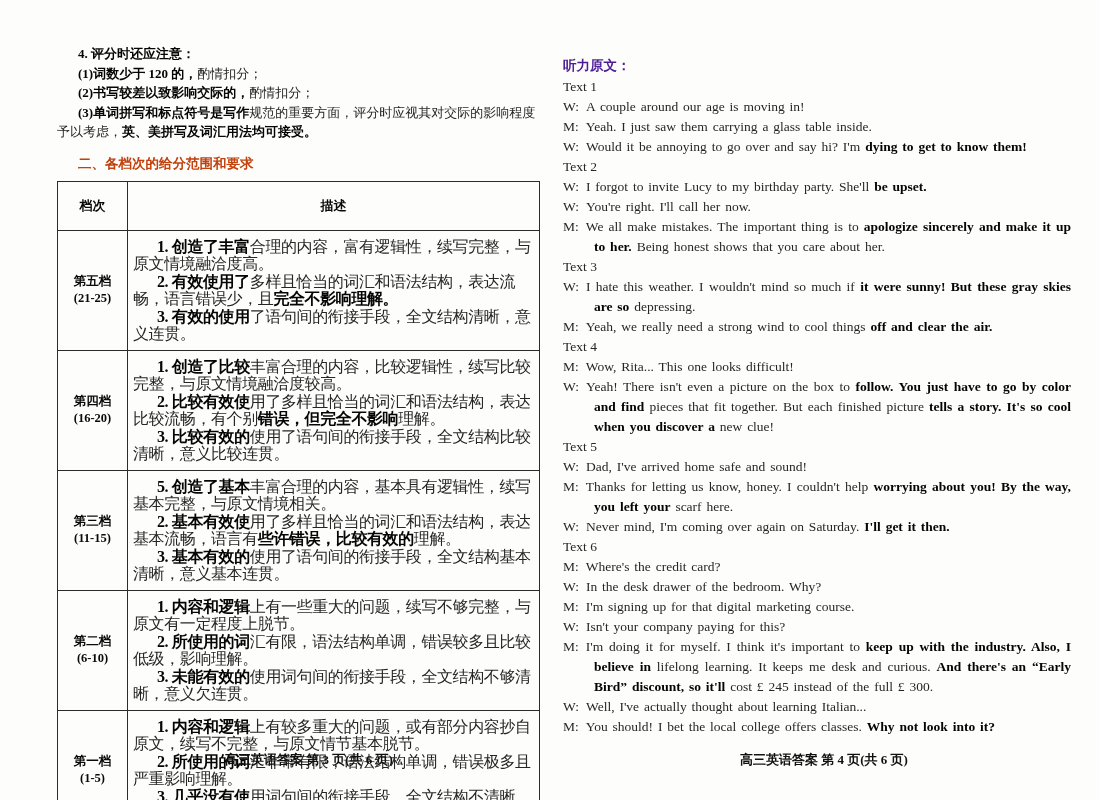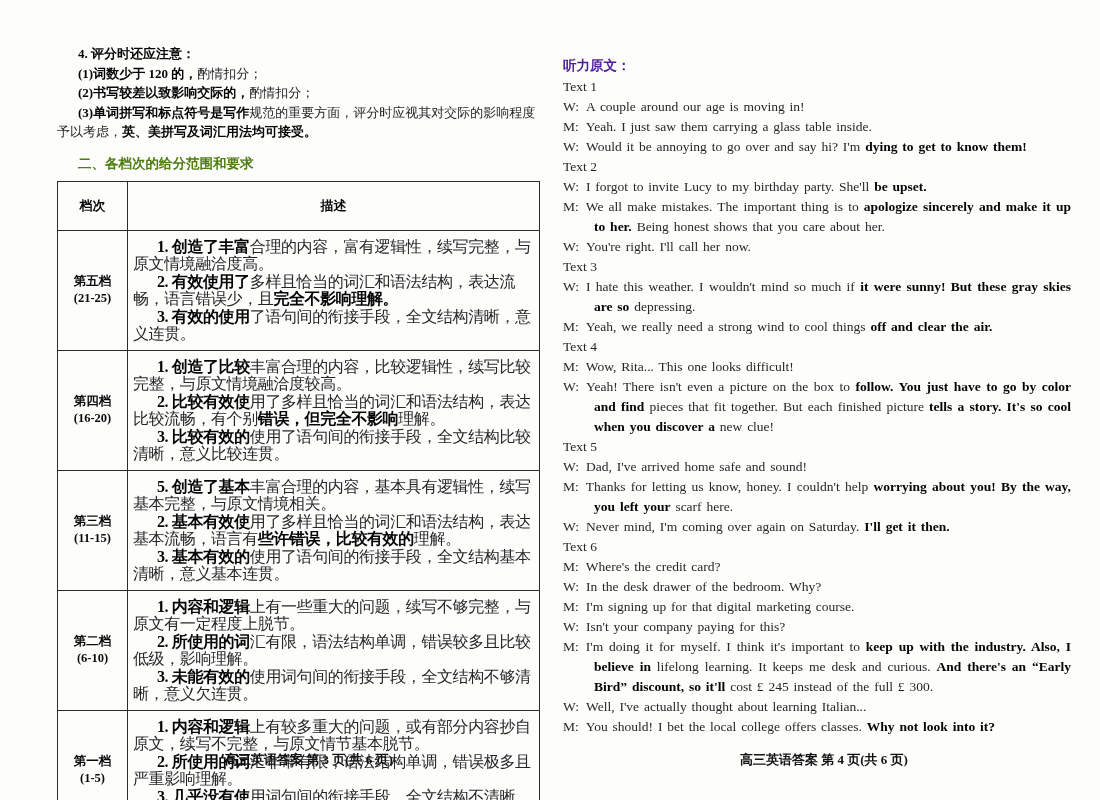--- a/index.html
+++ b/index.html
@@ -6,21 +6,21 @@
   body{
     width:1100px;height:800px;position:relative;overflow:hidden;
     background:#fdfdfc;color:#262626;
     font-family:"Liberation Serif","DejaVu Serif",serif;
   }
   .b{font-weight:bold;color:#050505;}
 
   
   .left-col{position:absolute;left:57px;top:44px;width:483px;}
   .notes p{margin:0;font-size:13px;line-height:19.5px;text-indent:21px;}
-  .section-title{margin:13px 0 8px 0;font-size:13.5px;font-weight:bold;color:#4d7c0f;text-indent:21px;}
+  .section-title{margin:13px 0 8px 0;font-size:13.5px;font-weight:bold;color:#c2410c;text-indent:21px;}
   table.rubric{border-collapse:collapse;width:483px;table-layout:fixed;}
   table.rubric th,table.rubric td{border:1.6px solid #2b2b2b;vertical-align:middle;}
   table.rubric th{font-size:13px;font-weight:bold;color:#0a0a0a;height:24px;padding:12px 2px;text-align:center;}
   col.c-level{width:70px;}
   td.level{text-align:center;font-weight:bold;color:#0a0a0a;font-size:12.5px;line-height:17px;padding:2px;}
   td.desc{padding:7px 5px 7px 5px;font-size:16px;line-height:17.5px;letter-spacing:-0.4px;}
   td.desc p{margin:0;text-indent:24px;}
 
   
   .right-col{position:absolute;left:563px;top:56px;width:508px;font-size:13.5px;line-height:20px;}
@@ -128,22 +128,22 @@
 
   <div class="right-col">
     <p class="script-title">听力原文：</p>
     <div id="script-body">
         <p class="text-label">Text 1</p>
         <p class="dia"><span class="spk">W:</span><span>A couple around our age is moving in!</span></p>
         <p class="dia"><span class="spk">M:</span><span>Yeah. I just saw them carrying a glass table inside.</span></p>
         <p class="dia"><span class="spk">W:</span><span>Would it be annoying to go over and say hi? I'm </span><span class="b">dying to get to know them!</span></p>
         <p class="text-label">Text 2</p>
         <p class="dia"><span class="spk">W:</span><span>I forgot to invite Lucy to my birthday party. She'll </span><span class="b">be upset.</span></p>
+        <p class="dia"><span class="spk">W:</span><span>You're right. I'll call her now.</span></p>
         <p class="dia"><span class="spk">M:</span><span>We all make mistakes. The important thing is to </span><span class="b">apologize sincerely and make it up to her.</span><span> Being honest shows that you care about her.</span></p>
-        <p class="dia"><span class="spk">W:</span><span>You're right. I'll call her now.</span></p>
         <p class="text-label">Text 3</p>
         <p class="dia"><span class="spk">W:</span><span>I hate this weather. I wouldn't mind so much if </span><span class="b">it were sunny! But these gray skies are so</span><span> depressing.</span></p>
         <p class="dia"><span class="spk">M:</span><span>Yeah, we really need a strong wind to cool things </span><span class="b">off and clear the air.</span></p>
         <p class="text-label">Text 4</p>
         <p class="dia"><span class="spk">M:</span><span>Wow, Rita... This one looks difficult!</span></p>
         <p class="dia"><span class="spk">W:</span><span>Yeah! There isn't even a picture on the box to </span><span class="b">follow. You just have to go by color and find</span><span> pieces that fit together. But each finished picture </span><span class="b">tells a story. It's so cool when you discover a</span><span> new clue!</span></p>
         <p class="text-label">Text 5</p>
         <p class="dia"><span class="spk">W:</span><span>Dad, I've arrived home safe and sound!</span></p>
         <p class="dia"><span class="spk">M:</span><span>Thanks for letting us know, honey. I couldn't help </span><span class="b">worrying about you! By the way, you left your</span><span> scarf here.</span></p>
         <p class="dia"><span class="spk">W:</span><span>Never mind, I'm coming over again on Saturday. </span><span class="b">I'll get it then.</span></p>

